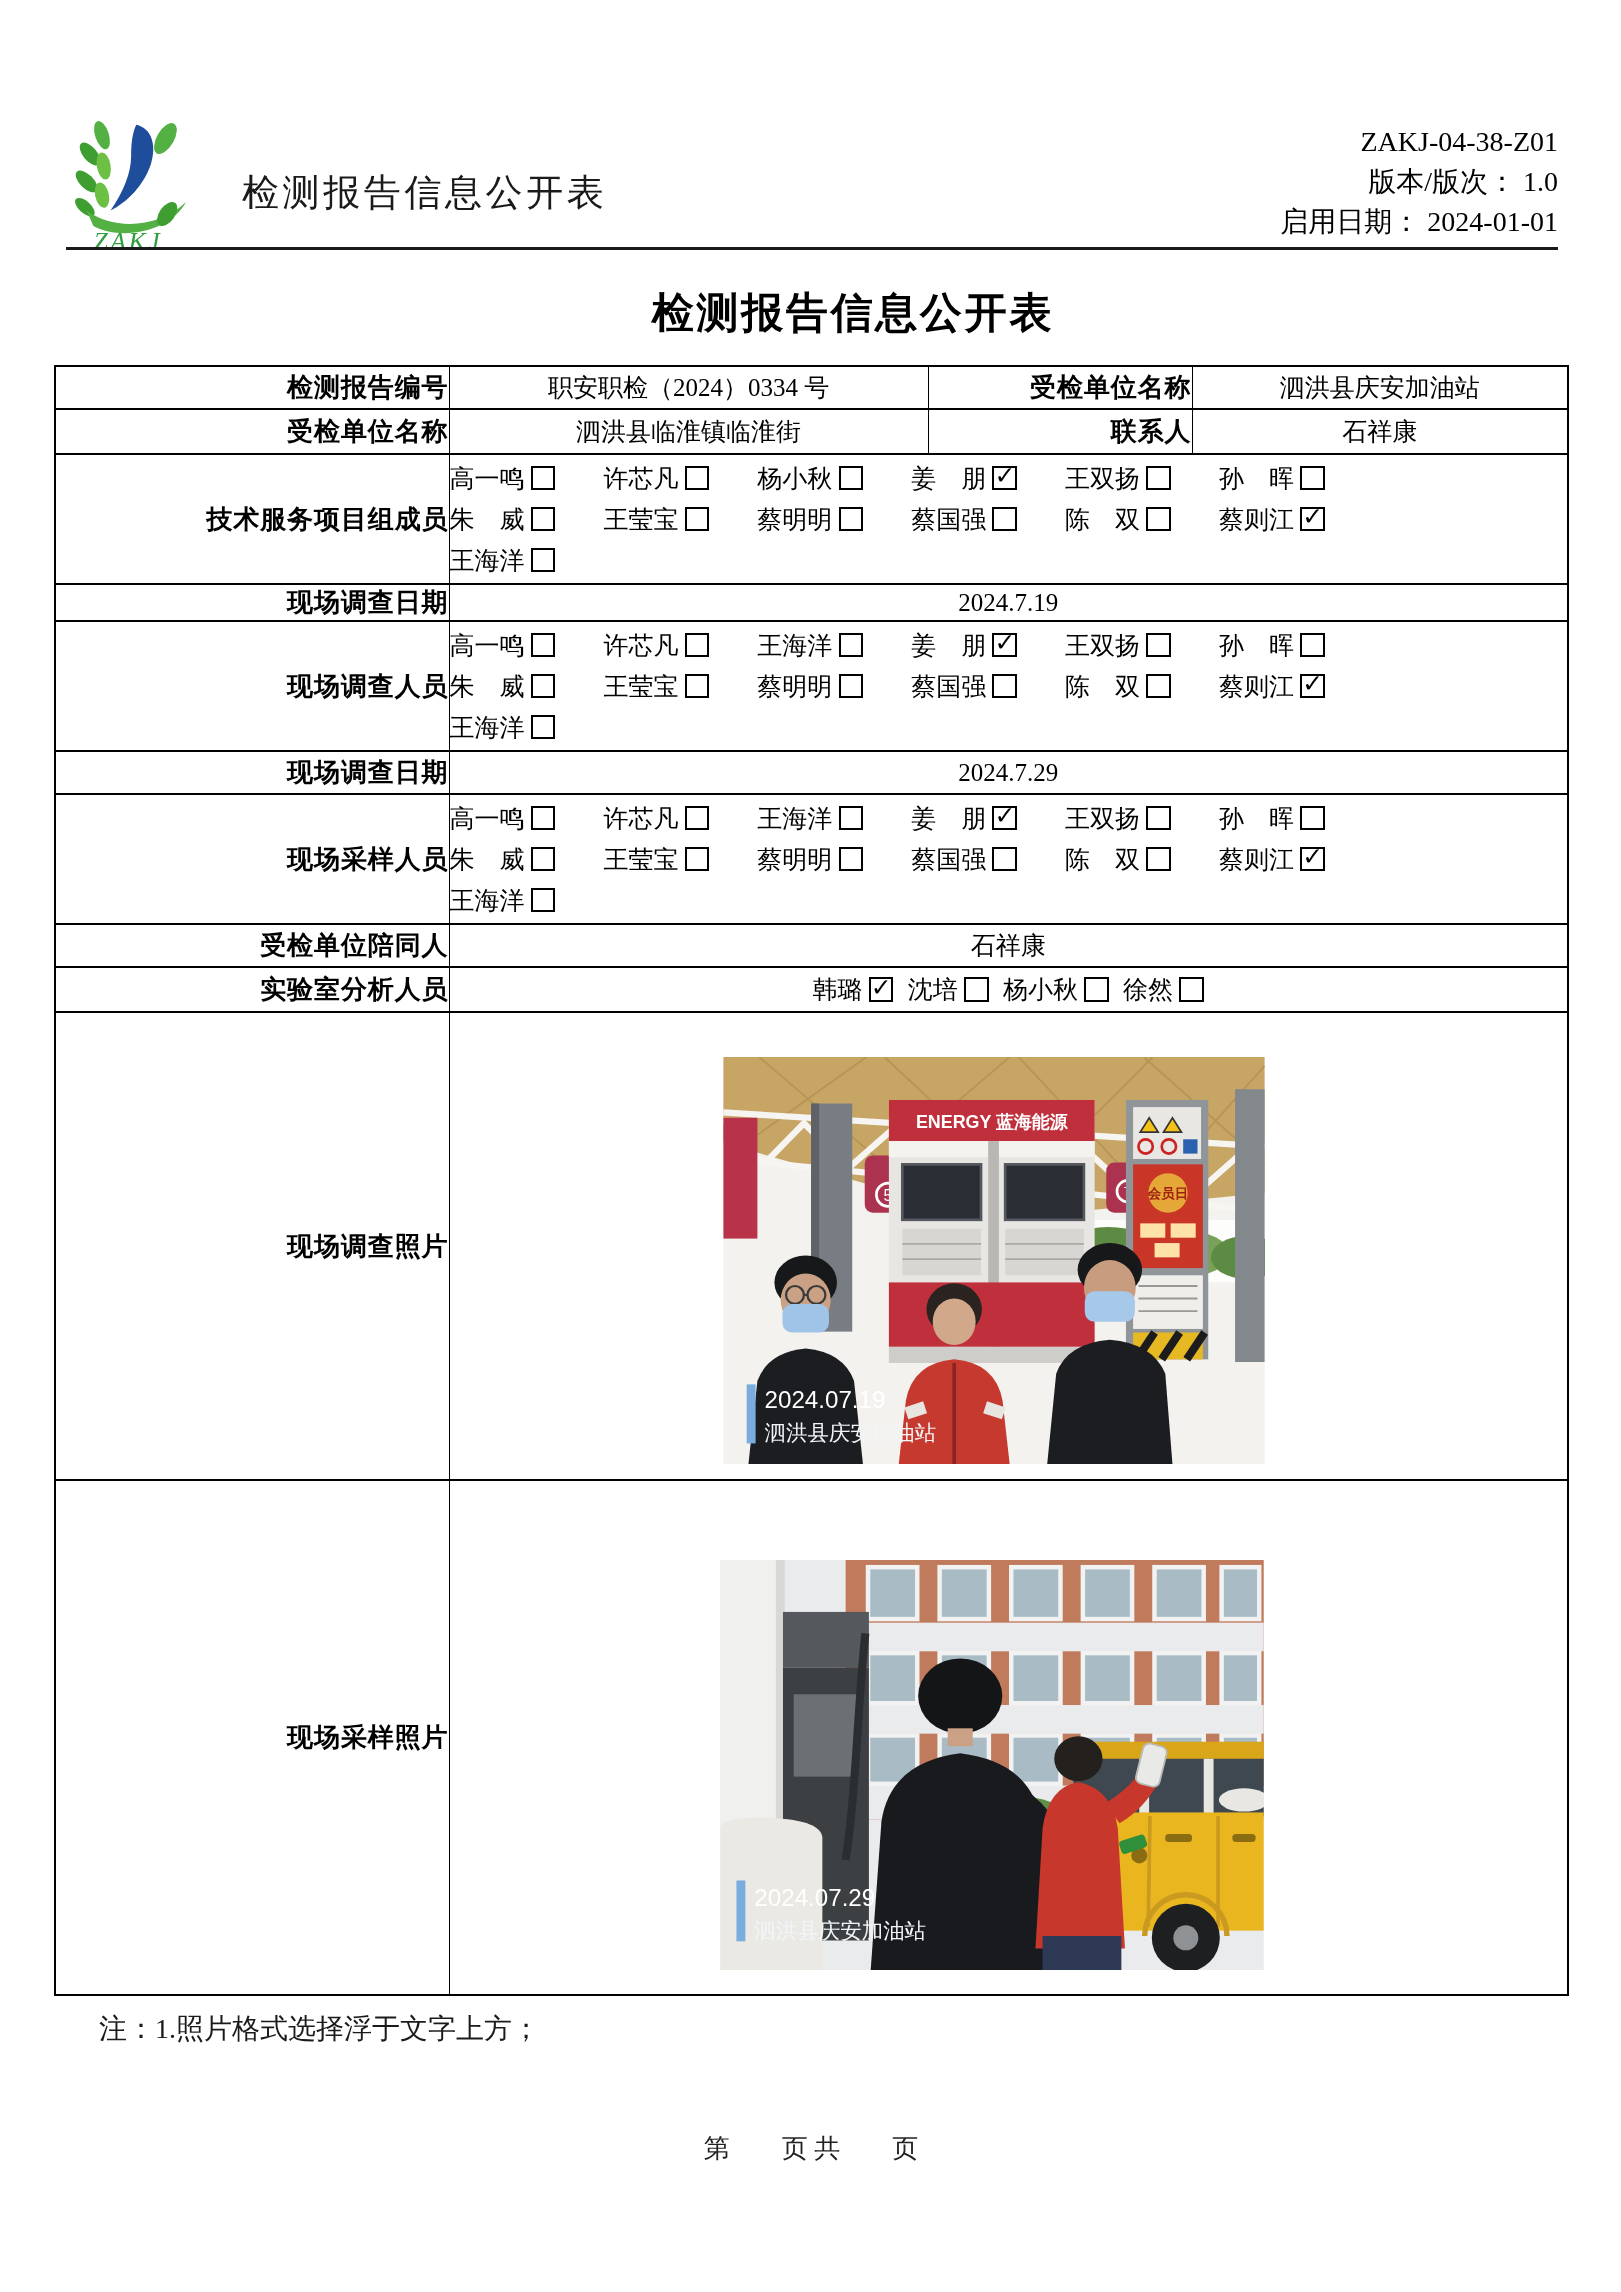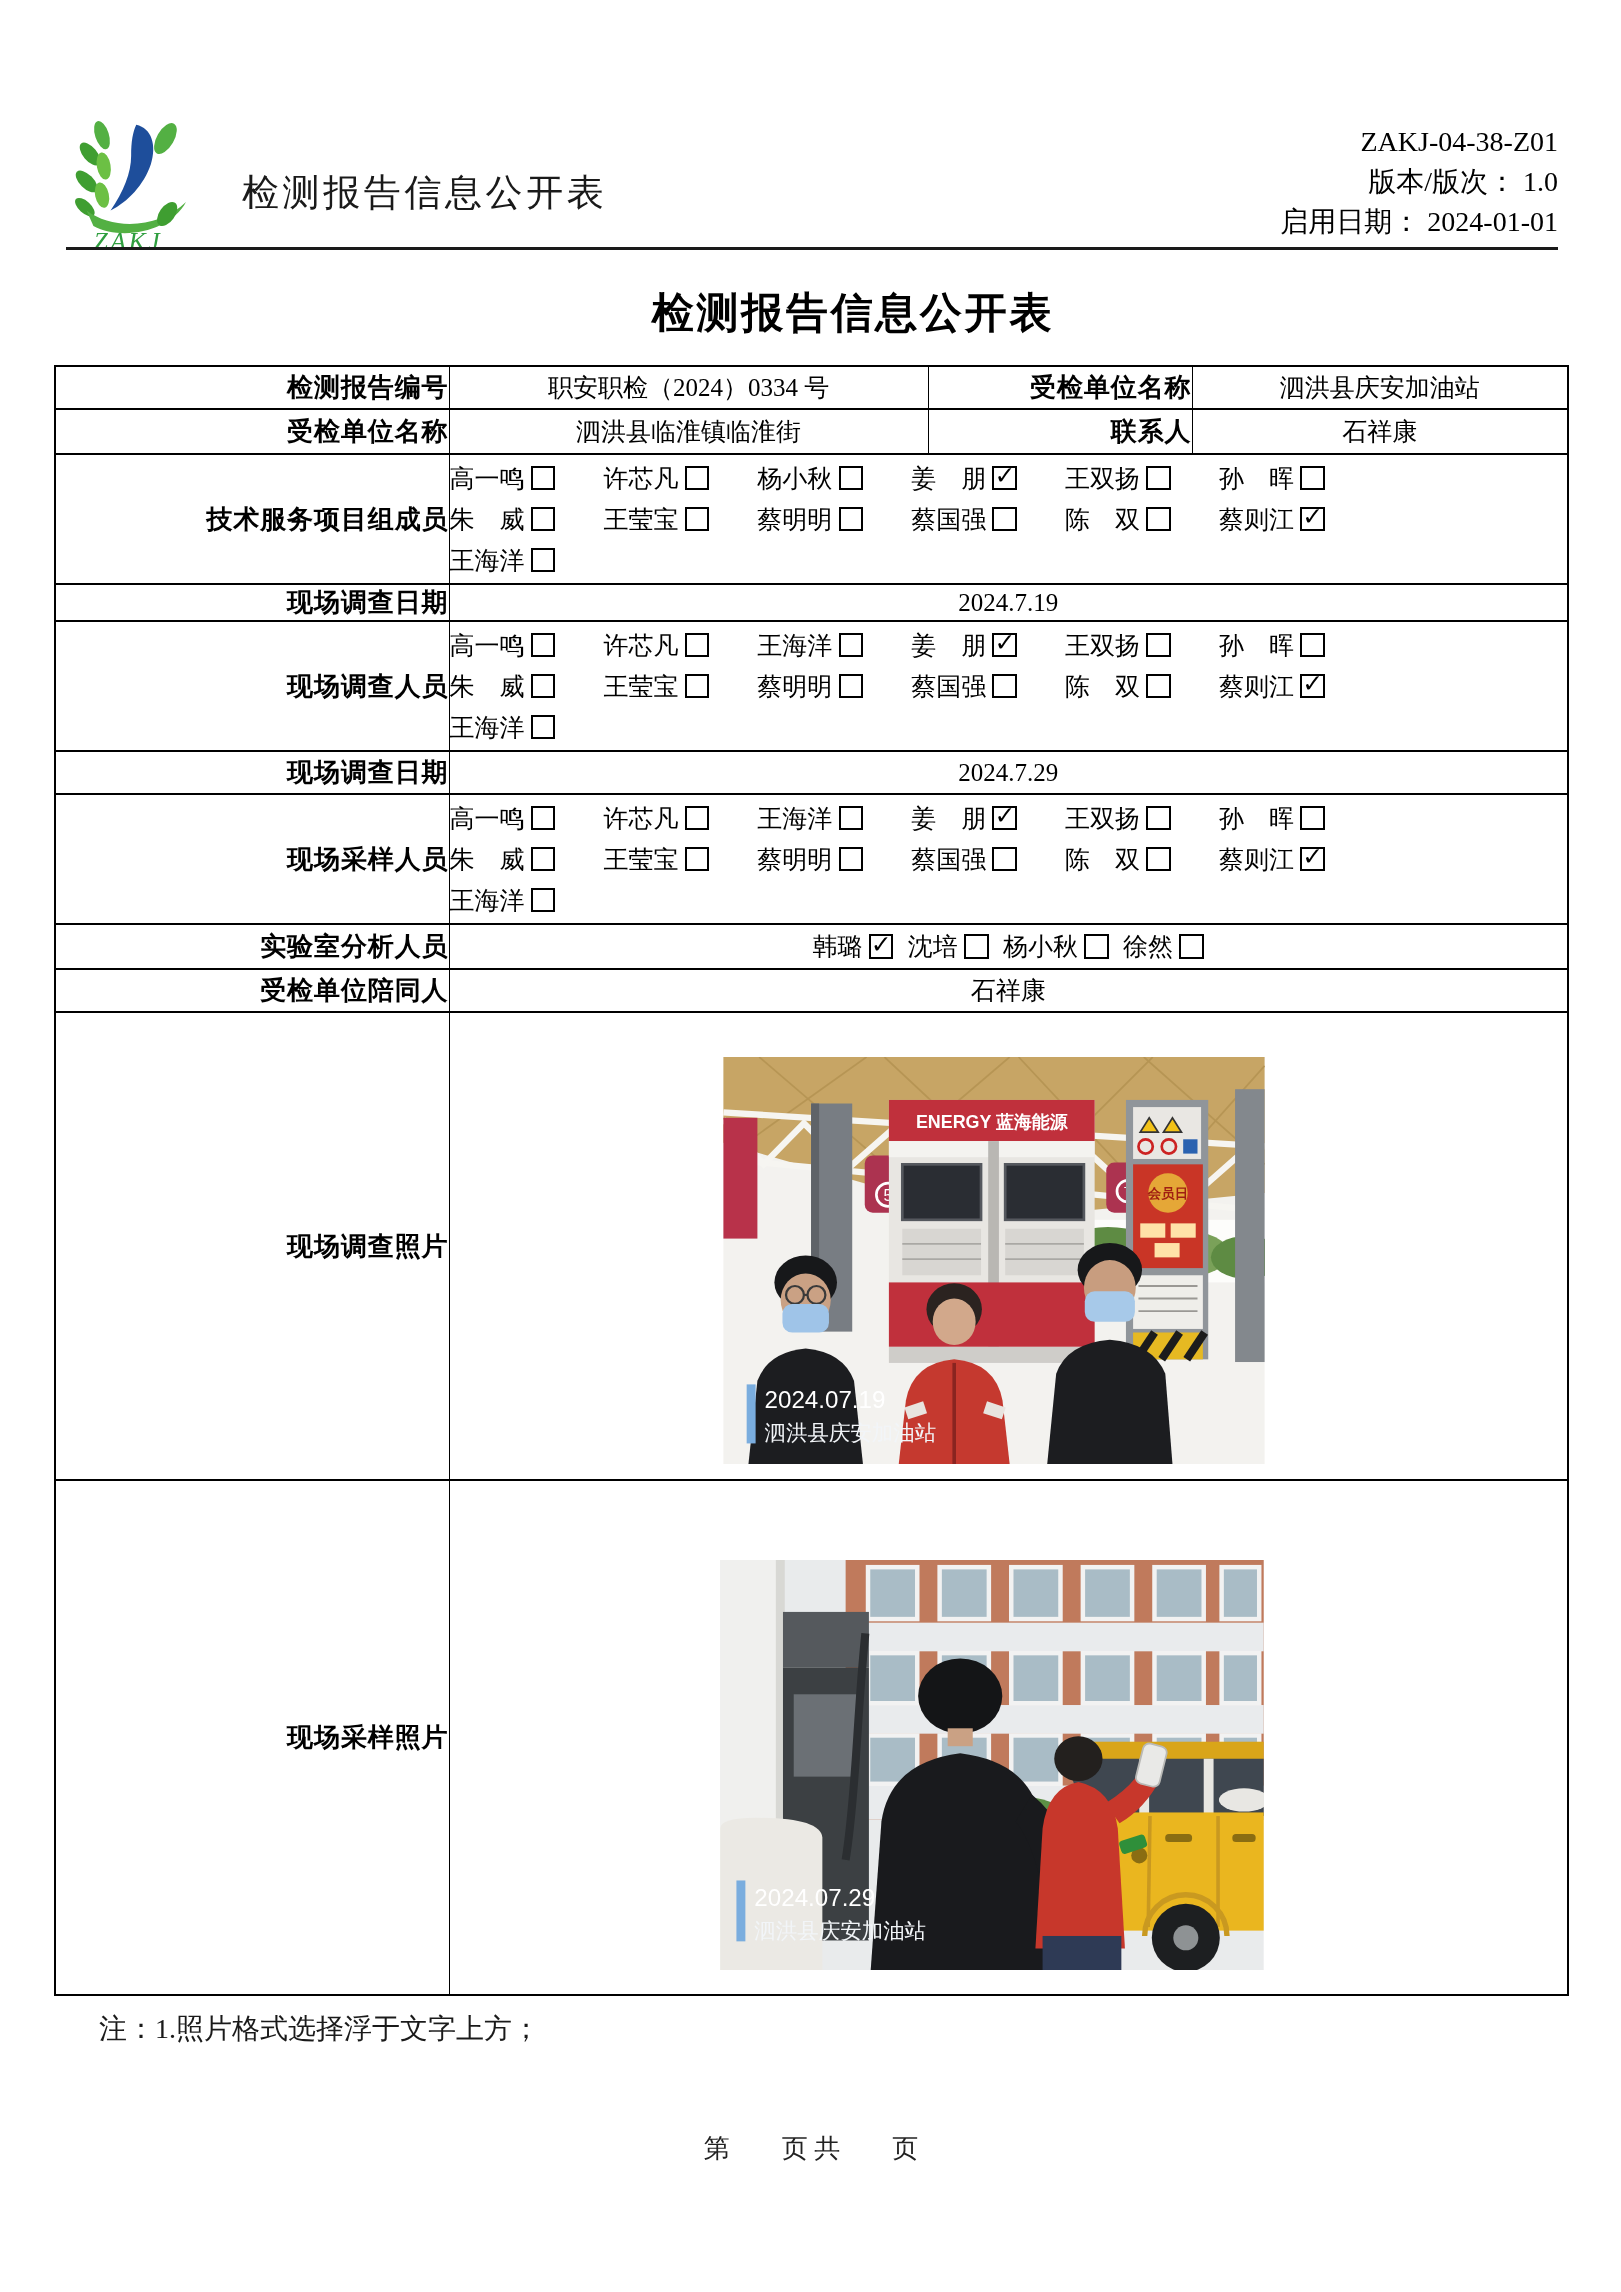--- a/index.html
+++ b/index.html
@@ -280,20 +280,24 @@
               </span>
             </div>
             <div class="name-line">
               <span class="person">
                 <span class="pname">王海洋</span>
                 <span class="cb"></span>
               </span>
             </div>
           </td>
     </tr>
+    <tr style="height:43px">
+      <td class="lbl">受检单位陪同人</td>
+      <td class="val" colspan="3">石祥康</td>
+    </tr>
     <tr style="height:45px">
       <td class="lbl">实验室分析人员</td>
       <td class="names-cell lab-cell" colspan="3">
             <div class="name-line">
               <span class="person">
                 <span class="pname">韩璐</span>
                 <span class="cb checked"></span>
               </span>
               <span class="person">
                 <span class="pname">沈培</span>
@@ -302,24 +306,20 @@
               <span class="person">
                 <span class="pname">杨小秋</span>
                 <span class="cb"></span>
               </span>
               <span class="person">
                 <span class="pname">徐然</span>
                 <span class="cb"></span>
               </span>
             </div>
           </td>
-    </tr>
-    <tr style="height:43px">
-      <td class="lbl">受检单位陪同人</td>
-      <td class="val" colspan="3">石祥康</td>
     </tr>
 
     <tr style="height:468px">
       <td class="lbl">现场调查照片</td>
       <td class="photo-cell" colspan="3">
         <svg class="photo-box1" width="542" height="407" viewBox="0 0 605 455" style="font-size:28px">
           <rect width="605" height="455" fill="#f3f2ef"></rect>
 
           <polygon points="0,0 605,0 605,152 300,182 0,96" fill="#c7a565"></polygon>
           <g stroke="#b08f4e" stroke-width="2" opacity="0.7">

